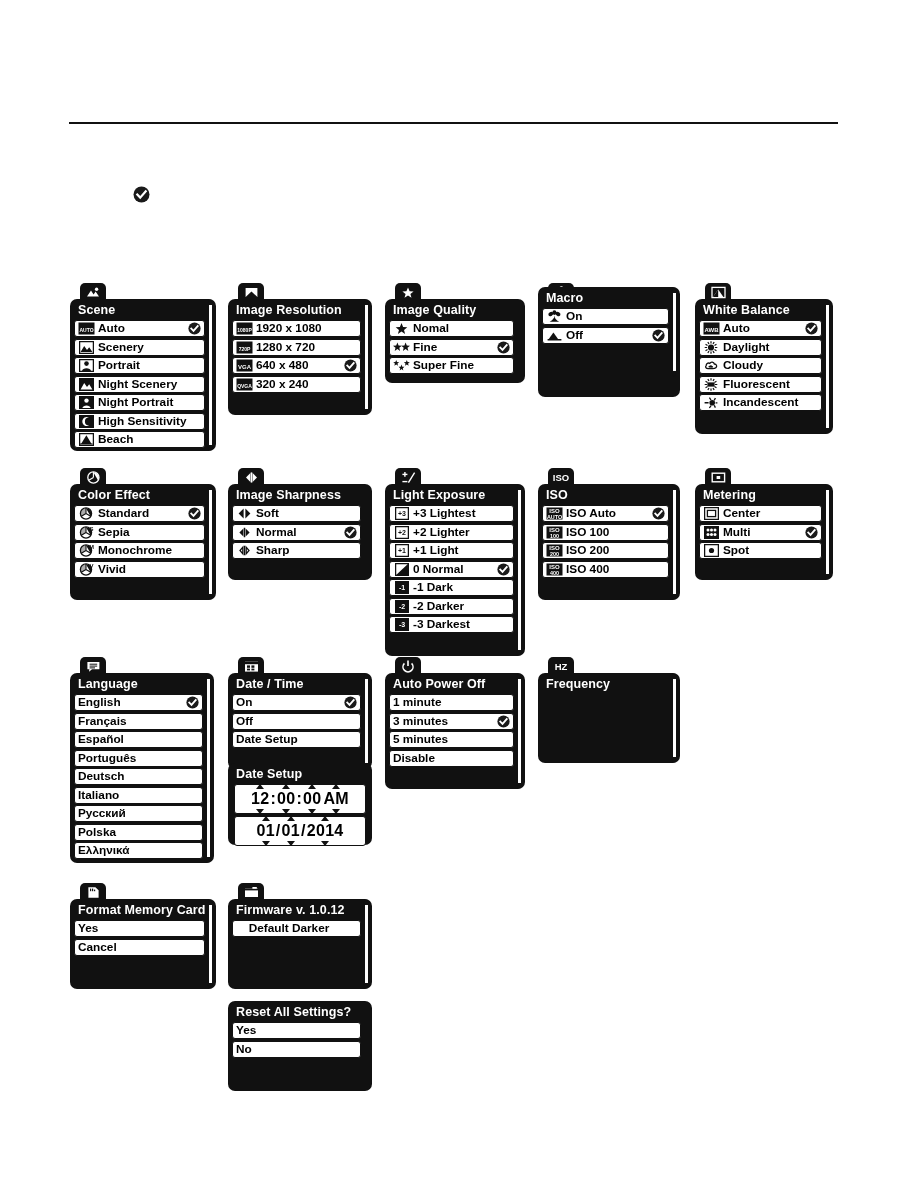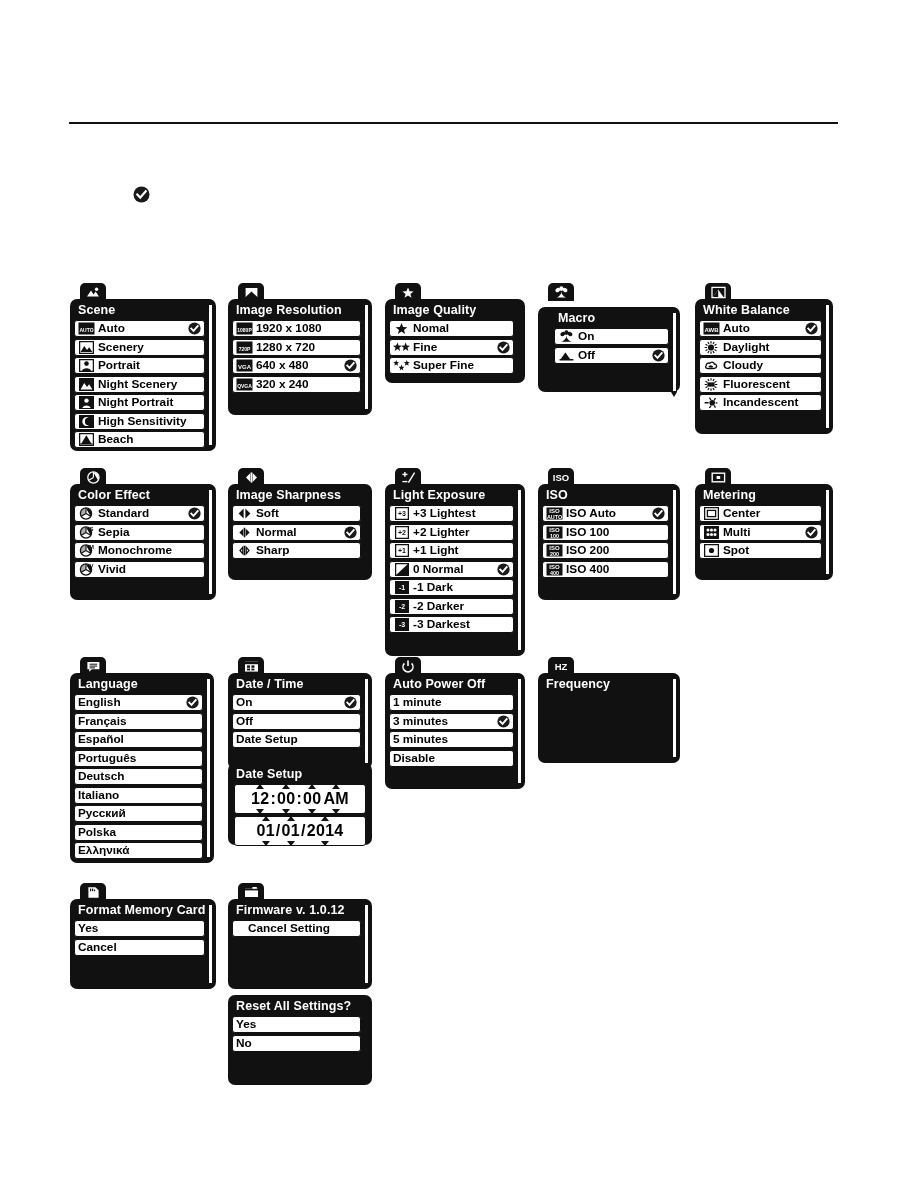--- a/index.html
+++ b/index.html
@@ -296,21 +296,21 @@
         <div class="tab">
           <span>
             <svg width="15" height="13" viewBox="0 0 15 13">
               <ellipse cx="3.8" cy="4" rx="2.6" ry="2" fill="#fff" transform="rotate(-30 3.8 4)"></ellipse>
               <ellipse cx="11" cy="4" rx="2.6" ry="2" fill="#fff" transform="rotate(30 11 4)"></ellipse>
               <ellipse cx="7.4" cy="2.6" rx="2" ry="2.4" fill="#fff"></ellipse>
               <path d="M7.4 5.4 C7.4 8.6 5 10.4 2.6 11.6 L12.2 11.6 C9.8 10.4 7.4 8.6 7.4 5.4 Z" fill="#fff"></path>
             </svg>
           </span>
         </div>
-        <div class="body" style="top:24px;width:142px;height:85px;padding-left:12px;">
+        <div class="body" style="top:4px;width:142px;height:110px;">
           <div class="title">Macro</div>
           <div class="rows">
             <div class="row">
               <span class="ico">
                 <svg width="15" height="13" viewBox="0 0 15 13">
                   <ellipse cx="3.8" cy="4" rx="2.6" ry="2" fill="#111" transform="rotate(-30 3.8 4)"></ellipse>
                   <ellipse cx="11" cy="4" rx="2.6" ry="2" fill="#111" transform="rotate(30 11 4)"></ellipse>
                   <ellipse cx="7.4" cy="2.6" rx="2" ry="2.4" fill="#111"></ellipse>
                   <path d="M7.4 5.4 C7.4 8.6 5 10.4 2.6 11.8 L12.2 11.8 C9.8 10.4 7.4 8.6 7.4 5.4 Z" fill="#111"></path>
                 </svg>
@@ -1007,33 +1007,33 @@
               <rect x="1" y="2.6" width="13" height="1.8" fill="#111"></rect>
               <rect x="8.4" y="1" width="4.4" height="1.8" fill="#fff"></rect>
             </svg>
           </span>
         </div>
         <div class="body" style="top:16px;width:144px;height:90px;">
           <div class="title">Firmware v. 1.0.12</div>
           <div class="rows">
             <div class="row center">
               <span class="ico none"></span>
-              <span class="lbl">Cancel Setting</span>
+              <span class="lbl">Default Darker</span>
               <span class="chk"></span>
             </div>
           </div>
           <div class="sbar" style="top:0;height:90px;">
             <div class="ar up"></div>
             <div class="trk"></div>
             <div class="ar dn"></div>
           </div>
         </div>
       </div>
       <div class="panel" style="left: 228px; top: 983px; width: 144px;">
-        <div class="body" style="top:12px;width:144px;height:90px;">
+        <div class="body" style="top:18px;width:144px;height:90px;">
           <div class="title">Reset All Settings?</div>
           <div class="rows">
             <div class="row">
               <span class="ico none"></span>
               <span class="lbl">Yes</span>
               <span class="chk"></span>
             </div>
             <div class="row">
               <span class="ico none"></span>
               <span class="lbl">No</span>

